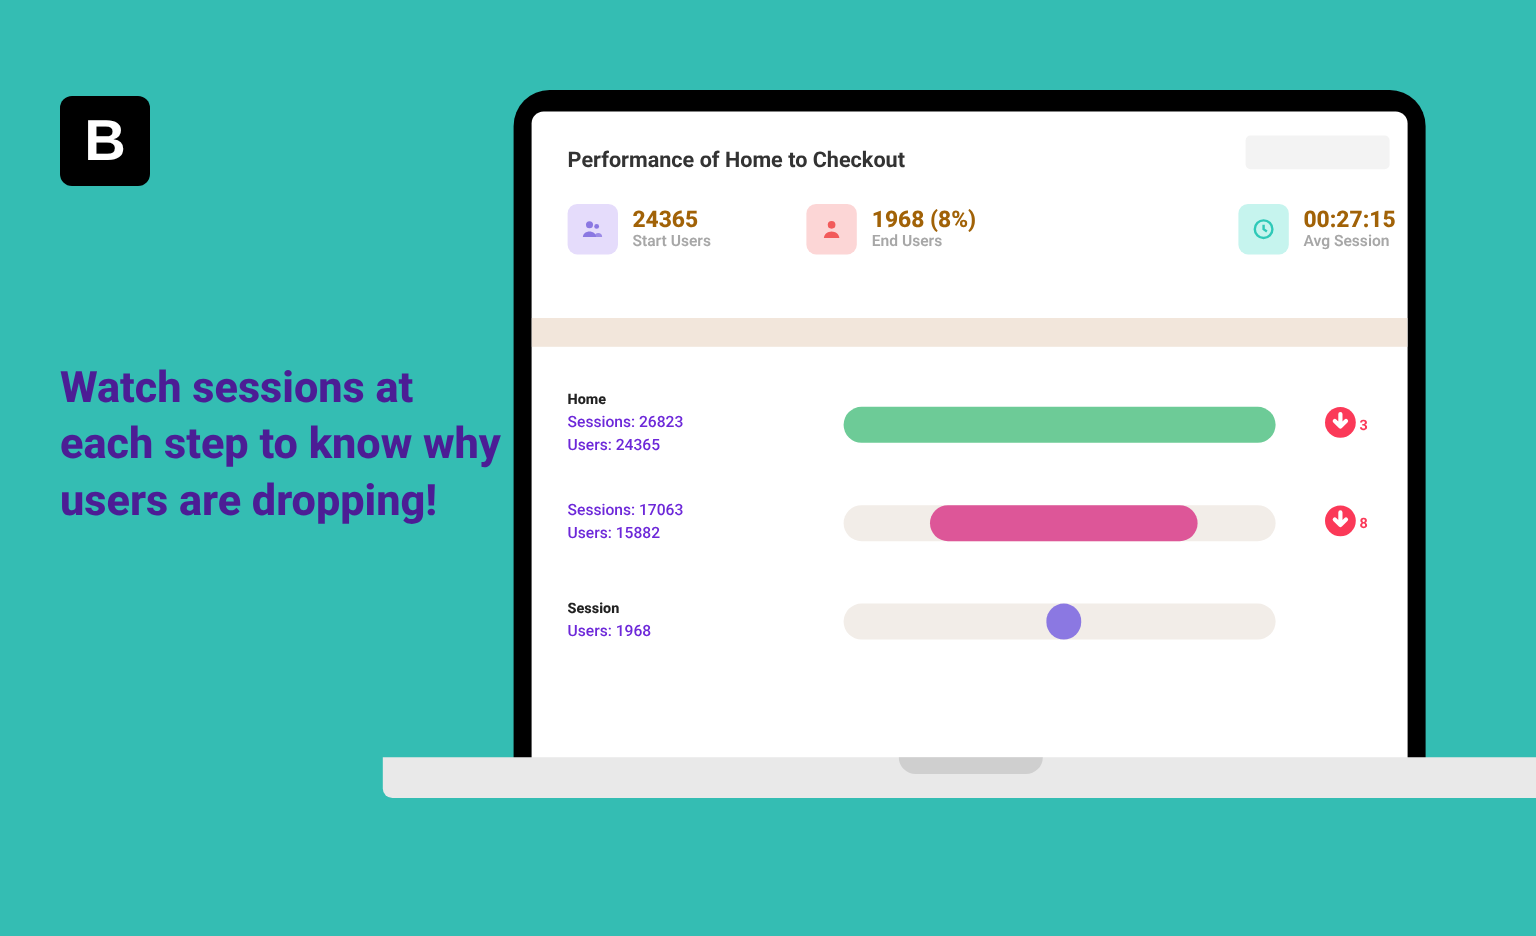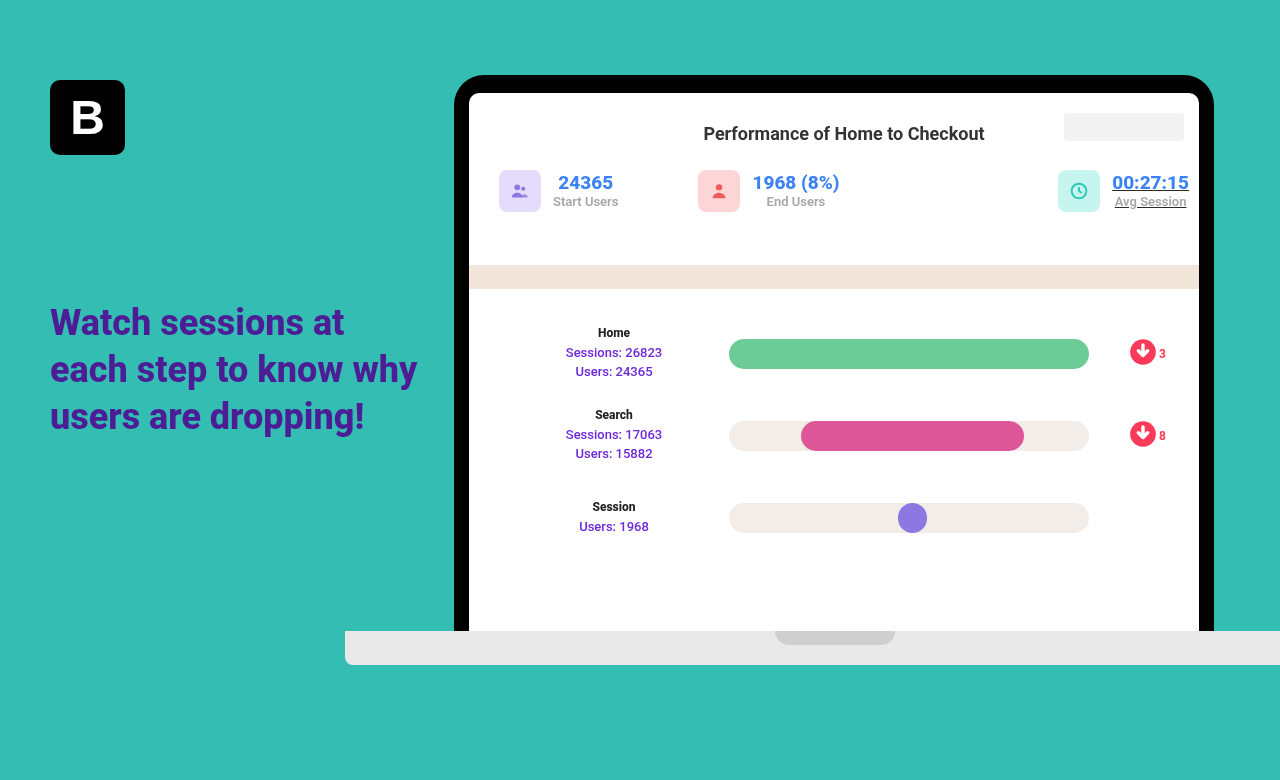--- a/index.html
+++ b/index.html
@@ -29,22 +29,22 @@
     width: 370px;
     color: #4c1d95;
     font-weight: 800;
     font-size: 36px;
     line-height: 1.3;
   }
 
   
   .laptop {
     position: absolute;
-    top: 75px; left: 450px;
-    width: 770px; height: 590px; text-align: center;
+    top: 75px; left: 424px;
+    width: 770px; height: 590px;
   }
   .laptop-bezel {
     width: 760px;
     height: 560px;
     margin-left: 4px;
     background: #000;
     border-radius: 30px 30px 0 0;
     padding: 18px 15px 0 15px;
     position: relative;
   }
@@ -103,21 +103,21 @@
   .kpi-icon {
     width: 42px; height: 42px;
     border-radius: 8px;
     display: flex; align-items: center; justify-content: center;
     flex-shrink: 0;
   }
   .kpi-icon.start { background: #e5dcfb; }
   .kpi-icon.end   { background: #fcd6d6; }
   .kpi-icon.avg   { background: #c6f4ee; }
   .kpi-icon svg { width: 22px; height: 22px; }
-  .kpi-value { font-size: 19px; font-weight: 800; color: #3b82f6; line-height: 1.1; }
+  .kpi-value { font-size: 19px; font-weight: 800; color: #a16207; line-height: 1.1; }
   .kpi-label { font-size: 13px; color: #a7a7a7; font-weight: 600; }
 
   .sep-band {
     position: absolute;
     left: 0; right: 0;
     top: 172px;
     height: 24px;
     background: #f2e6db;
   }
 
@@ -189,21 +189,21 @@
                   <circle cx="12" cy="8" r="3.5"></circle>
                   <path d="M5 20c0-3.5 3.5-6 7-6s7 2.5 7 6"></path>
                 </svg>
             </div>
             <div>
               <div class="kpi-value">1968 (8%)</div>
               <div class="kpi-label">End Users</div>
             </div>
           </div>
 
-          <div class="kpi" style="margin-left:auto;text-decoration:underline;">
+          <div class="kpi" style="margin-left:auto;">
             <div class="kpi-icon avg">
               <svg viewBox="0 0 24 24" fill="none" stroke="#2fc9b8" stroke-width="2.2">
                   <circle cx="12" cy="12" r="8"></circle>
                   <path d="M12 8v4l3 2"></path>
                 </svg>
             </div>
             <div>
               <div class="kpi-value">00:27:15</div>
               <div class="kpi-label">Avg Session</div>
             </div>
@@ -233,21 +233,20 @@
                   <circle cx="12" cy="12" r="11" fill="#fb3958"></circle>
                   <path d="M12 6v9m0 0l-4-4m4 4l4-4" stroke="#fff" stroke-width="3" fill="none" stroke-linecap="round" stroke-linejoin="round"></path>
                 </svg>
             </span>
             <span class="drop-pct">3</span>
           </div>
         </div>
 
         <div class="step">
           <div class="step-info">
-            <div class="step-name">Search</div>
             <div class="step-meta">Sessions: 17063</div>
             <div class="step-meta">Users: 15882</div>
           </div>
           <div class="bar-col">
             <div class="bar-track" id="track1">
               <div class="bar-fill" id="fill1" style="background: rgb(221, 86, 152); left: 20%; width: 62%;"></div>
             </div>
           </div>
           <div class="drop-col">
             <span>

